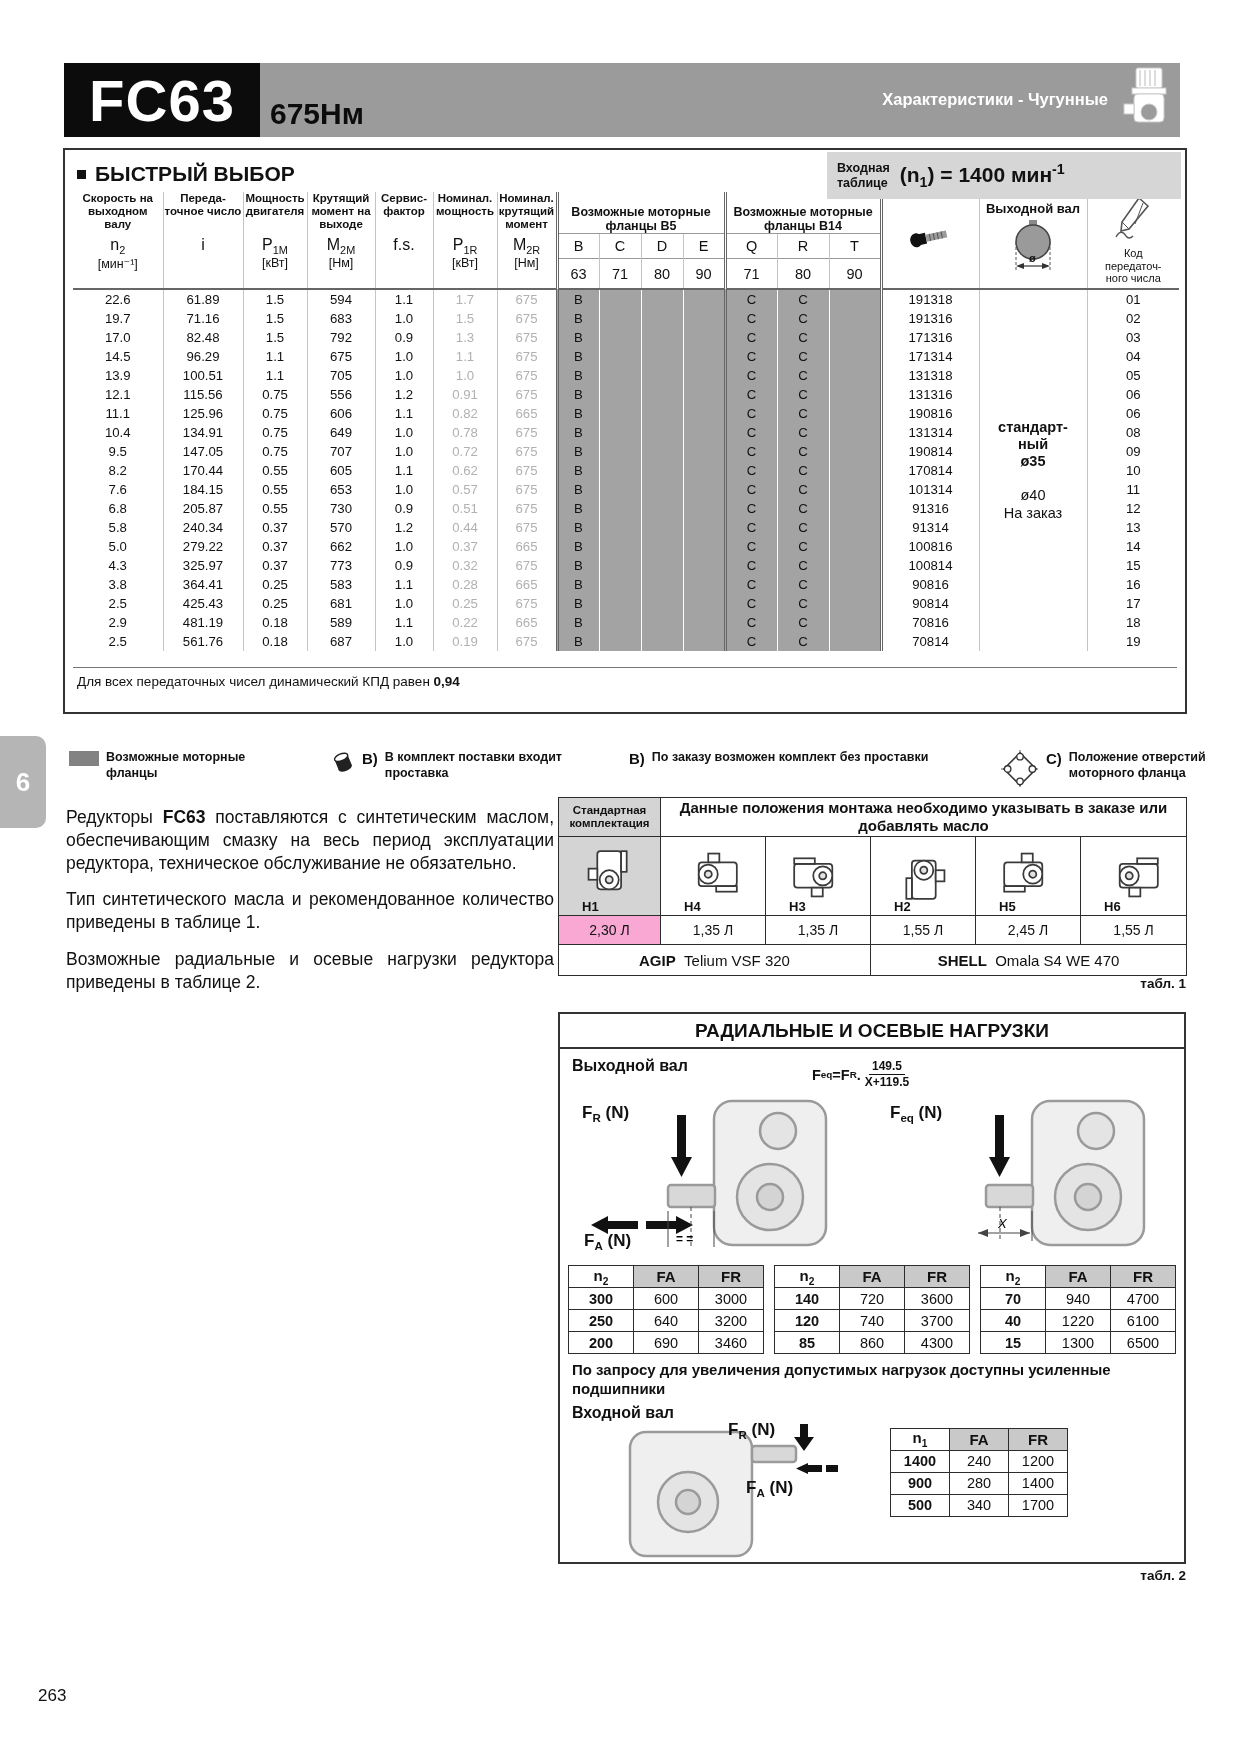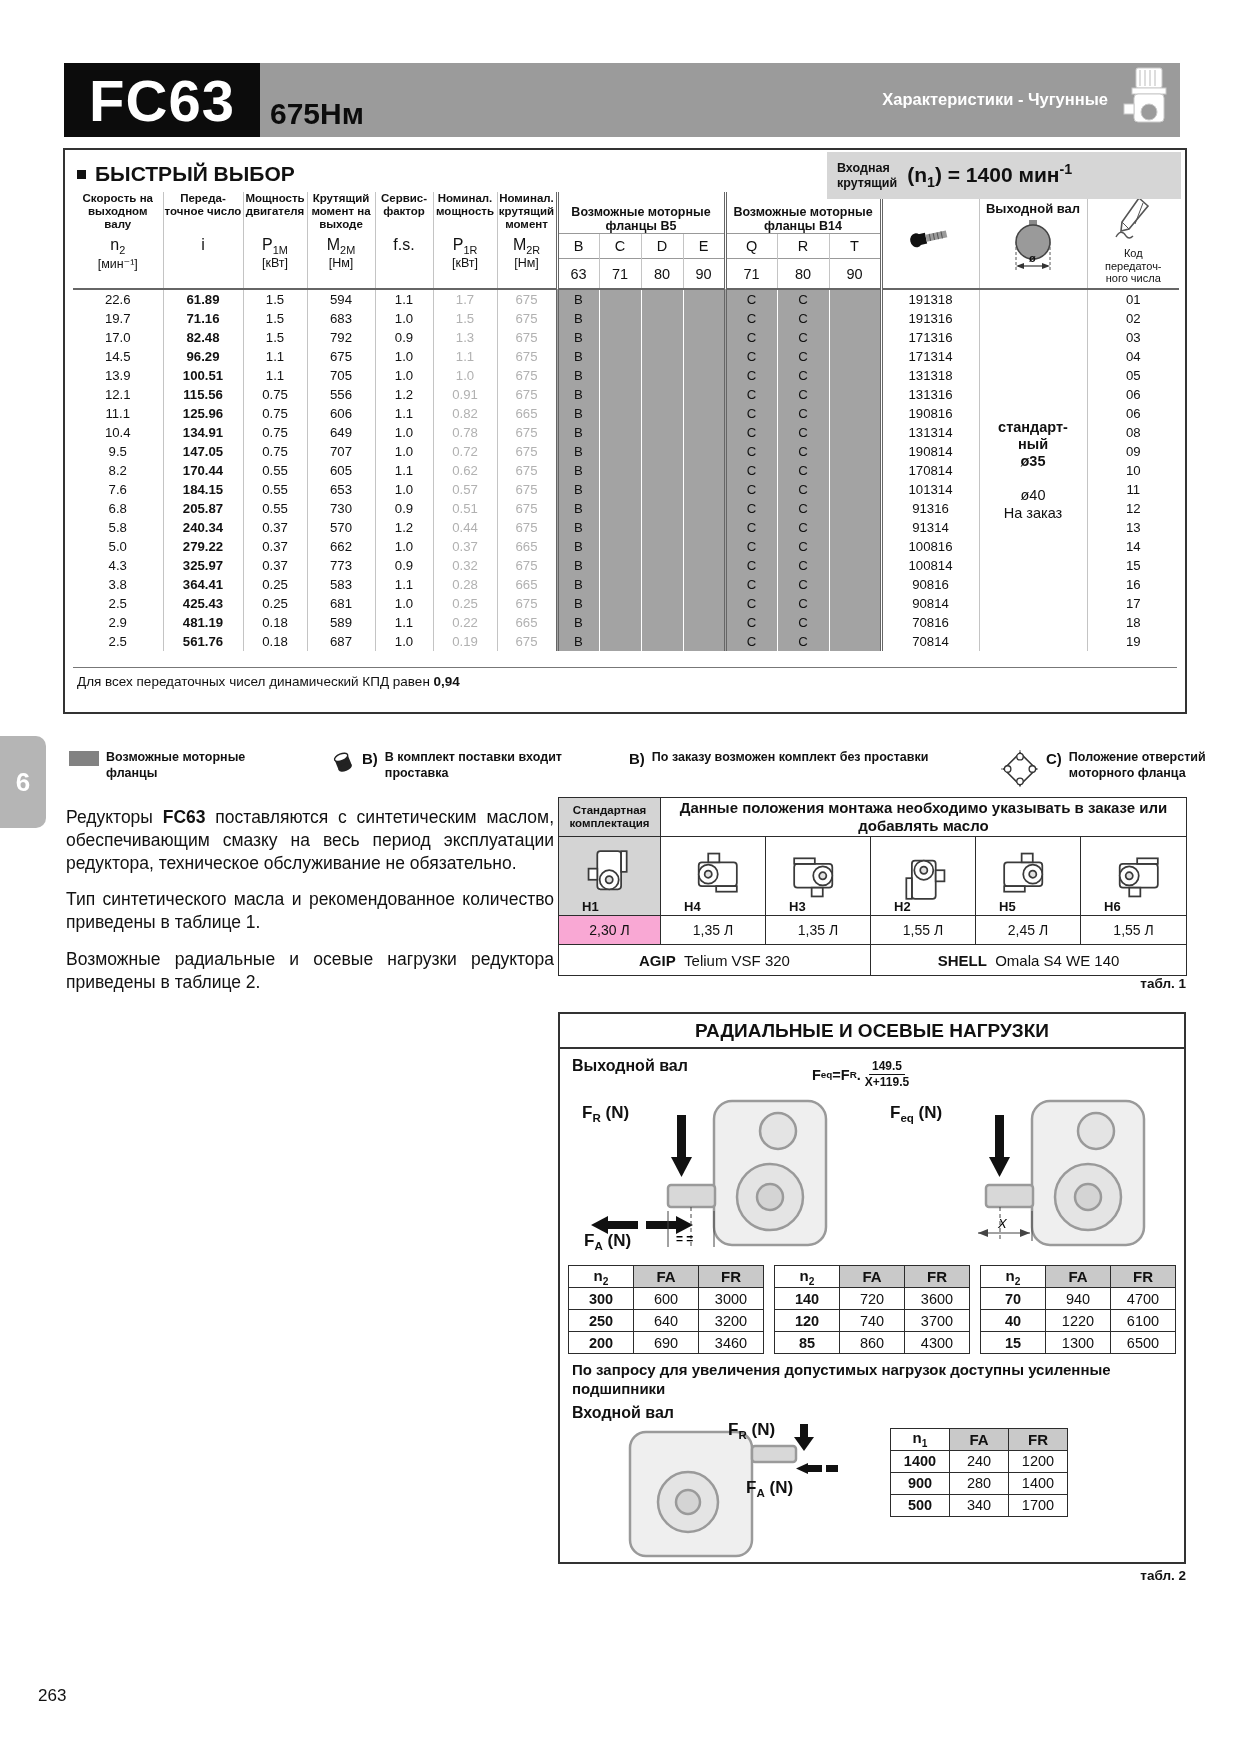--- a/index.html
+++ b/index.html
@@ -35,21 +35,21 @@
   .thsym{font-size:16px;font-weight:normal;margin-top:2px;}
   .thunit{font-size:12.5px;font-weight:normal;}
   .thg{font-size:12.5px;font-weight:bold;vertical-align:bottom;padding-bottom:3px;height:40px;}
   .thl{font-size:14.5px;font-weight:normal;border-top:1px solid #999;height:24px;}
   .ths2{font-size:14.5px;font-weight:normal;border-top:1px solid #999;height:28px;}
   .bb{border-bottom:2px solid #666;}
   .thr{vertical-align:middle;text-align:center;}
   .shaftlab{font-size:13px;font-weight:bold;margin-bottom:2px;}
   .codelab{font-size:11px;font-weight:normal;line-height:1.15;margin-top:2px;}
   .quick-table tbody td{text-align:center;font-size:13.2px;height:19px;white-space:nowrap;}
-  td.bi{font-weight:bold;}
+  td.bi{font-weight:normal;}
   td.gy{color:#b1b1b1;}
   td.g{background:#a3a3a3;border-left:1px solid #fff !important;}
   td.g.dsep{border-left:3px double #666 !important;}
   td.shaft{vertical-align:middle;}
   .sh1{font-weight:bold;font-size:14.5px;line-height:1.18;margin-bottom:16px;}
   .sh2{font-size:14.5px;line-height:1.25;}
   .quick-foot{border-top:1.5px solid #777;margin-top:16px;padding:6px 4px 0 4px;font-size:13.5px;}
 
   
   .legend{position:absolute;left:63px;top:750px;width:1124px;height:54px;font-size:12.5px;font-weight:bold;line-height:1.25;}
@@ -132,21 +132,21 @@
   </div>
 
   <div class="quick-box">
     <div class="quick-title">
       <span class="bullet"></span>
       <span>БЫСТРЫЙ ВЫБОР</span>
     </div>
     <div class="input-speed-box">
       <div class="isb-label">
         <div>Входная</div>
-        <div>крутящий</div>
+        <div>таблице</div>
       </div>
       <div class="isb-value"><span>(n</span><sub>1</sub><span>) = 1400 мин</span><sup>-1</sup></div>
     </div>
     <table class="quick-table" id="quick-table">
         <colgroup>
           <col style="width:90px">
           <col style="width:80px">
           <col style="width:64px">
           <col style="width:68px">
           <col style="width:58px">
@@ -729,21 +729,21 @@
     <tr id="t1-oil">
           <td class="t1oil std">2,30 Л</td>
           <td class="t1oil">1,35 Л</td>
           <td class="t1oil">1,35 Л</td>
           <td class="t1oil">1,55 Л</td>
           <td class="t1oil">2,45 Л</td>
           <td class="t1oil">1,55 Л</td>
         </tr>
     <tr>
       <td colspan="3" class="t1-brand"><b>AGIP</b>&nbsp;&nbsp;<span>Telium VSF 320</span></td>
-      <td colspan="3" class="t1-brand"><b>SHELL</b>&nbsp;&nbsp;<span>Omala S4 WE 140</span></td>
+      <td colspan="3" class="t1-brand"><b>SHELL</b>&nbsp;&nbsp;<span>Omala S4 WE 470</span></td>
     </tr>
   </tbody>
     </table>
   <div class="t1-caption">табл. 1</div>
 
   <div class="loads-box">
     <div class="loads-title">РАДИАЛЬНЫЕ И ОСЕВЫЕ НАГРУЗКИ</div>
 
     <div class="loads-out-row">
       <div class="out-label">Выходной вал</div>

